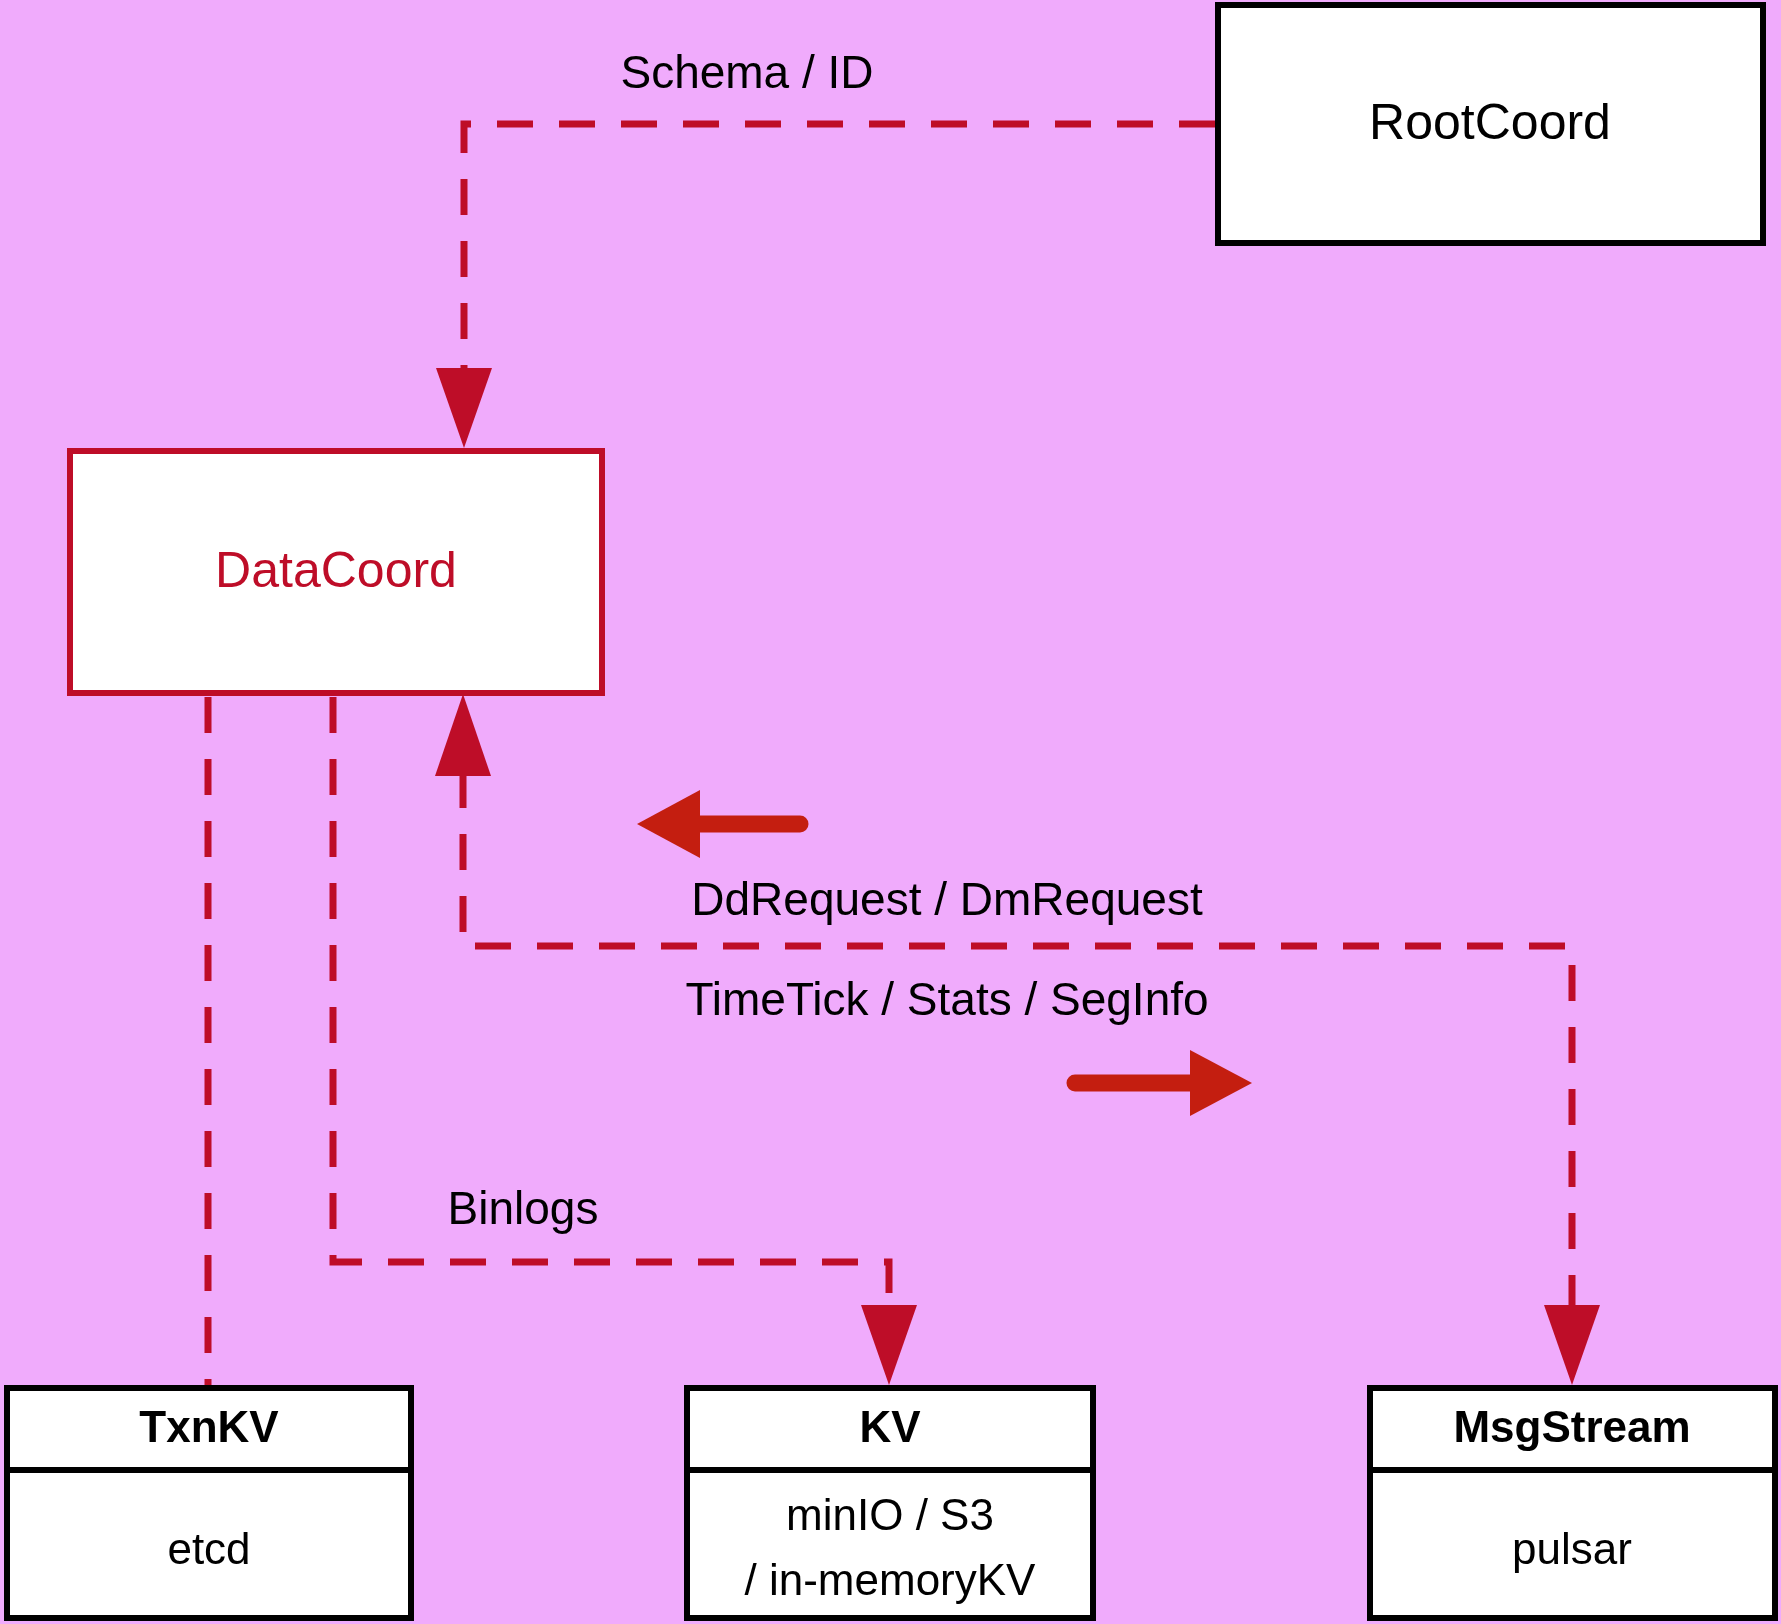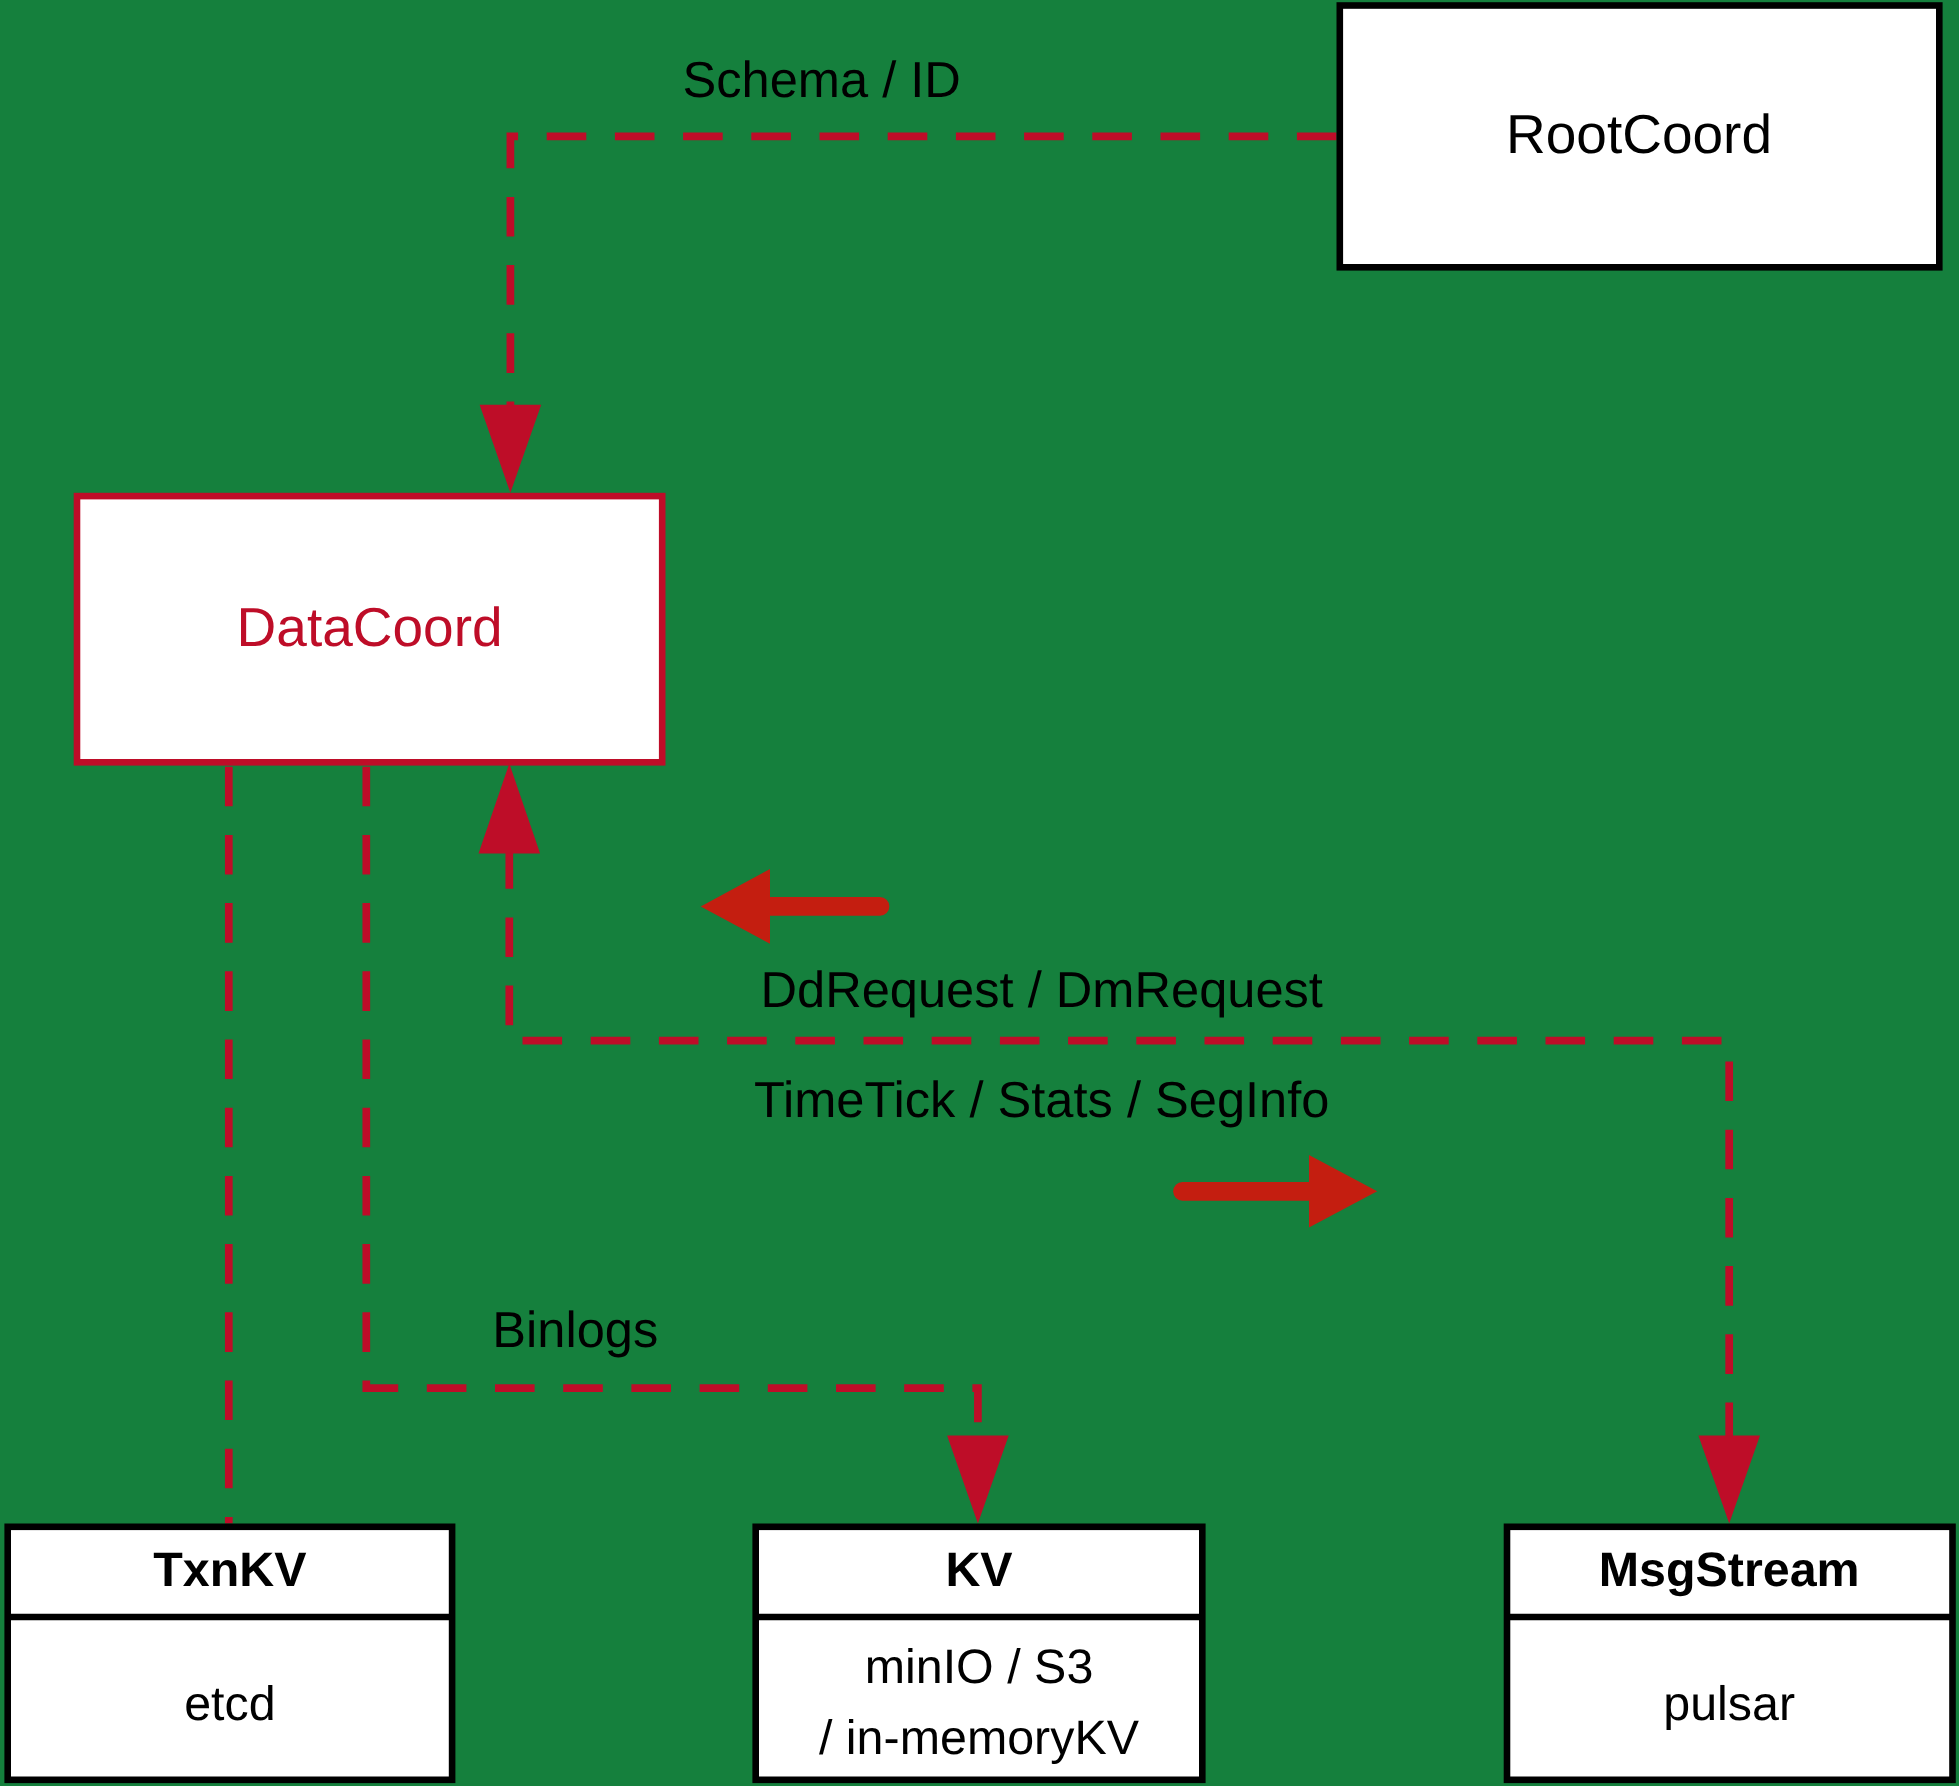--- a/index.html
+++ b/index.html
@@ -10,21 +10,21 @@
   body {
     width: 1781px;
     height: 1624px;
     font-family: "Liberation Sans", sans-serif;
     overflow: hidden;
   }
   #diagram-root {
     position: relative;
     width: 1781px;
     height: 1624px;
-    background: #15803d;
+    background: #f0abfc;
   }
   svg#diagram-canvas {
     position: absolute;
     top: 0;
     left: 0;
     width: 1781px;
     height: 1624px;
     display: block;
   }
   .node-rect-black {

